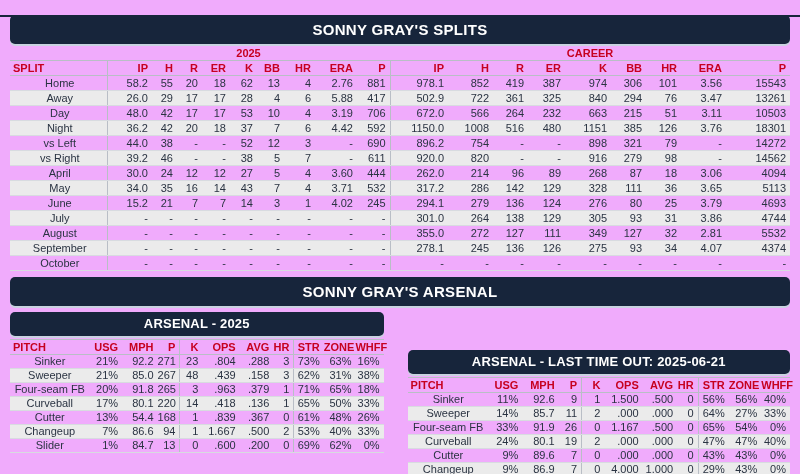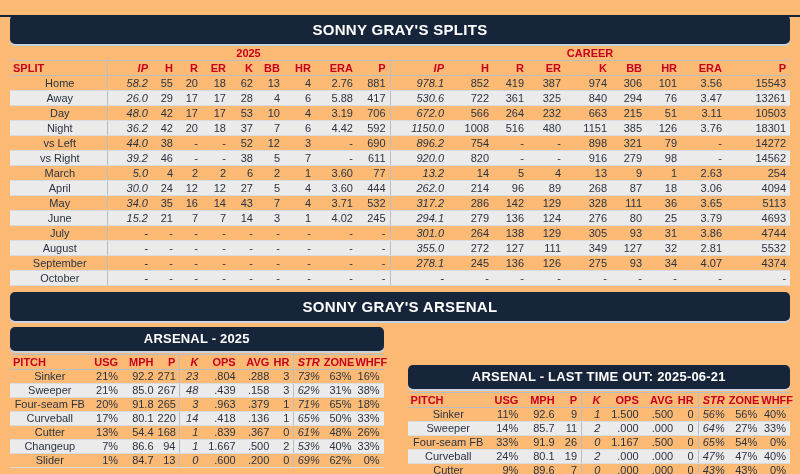--- a/index.html
+++ b/index.html
@@ -5,21 +5,21 @@
   :root{
     --navy:#17253B;
     --red:#C6011F;
     --rowalt:#EBEBEB;
     --ink:#2A3342;
     --rule:#B9BEC6;
     --rowline:#D8DBE0;
   }
   html,body{margin:0;padding:0;background:#fff;}
   .page{
-    width:800px;height:474px;position:relative;overflow:hidden;background:#fdba74;
+    width:800px;height:474px;position:relative;overflow:hidden;background:#f0abfc;
     font-family:"Liberation Sans", sans-serif;color:var(--ink);
   }
   .toprule{position:absolute;top:15px;left:0;width:800px;height:2px;background:var(--navy);}
   .bar{
     position:relative;background:var(--navy);color:#fff;font-weight:bold;
     text-align:center;border-radius:5px;box-shadow:0 2px 0 #C9D2E0;
   }
   .main-bar{margin:0 10px;height:29px;line-height:29px;font-size:15px;letter-spacing:.3px;}
   .splits-bar{margin-top:15px;}
   .arsenal-bar{margin-top:6px;}
@@ -30,21 +30,21 @@
     height:14px;line-height:14px;padding:0 4px 0 0;font-size:11px;font-weight:bold;color:var(--red);
     text-align:right;border-top:1px solid var(--rule);border-bottom:1px solid var(--rule);white-space:nowrap;
   }
   .head-row th.lbl{text-align:left;padding:0 0 0 3px;}
   tbody td{
     height:14px;line-height:14px;padding:0 4px 0 0;text-align:right;white-space:nowrap;
     border-bottom:1px solid var(--rowline);overflow:hidden;
   }
   tbody td.lbl{text-align:center;padding:0 0 0 3px;}
   tbody tr:nth-child(even){background:var(--rowalt);}
-  .div-l{border-left:1px solid var(--rule);font-style:italic;}
+  .div-l{border-left:1px solid var(--rule);}
   .panels{display:flex;margin:6px 10px 0;gap:24px;}
   .panel{display:block;}
   .panel-0{width:378px;}
   .panel-1{width:387px;margin-top:38px;}
   .panel-bar{height:24px;line-height:24px;font-size:13px;letter-spacing:.2px;}
   .panel table{margin-top:3px;width:100%;}
   .panel tbody td{height:13px;line-height:13px;}
 </style>
 </head>
 <body>
@@ -133,21 +133,21 @@
           <td class="lbl">Away</td>
           <td class="num div-l">26.0</td>
           <td class="num">29</td>
           <td class="num">17</td>
           <td class="num">17</td>
           <td class="num">28</td>
           <td class="num">4</td>
           <td class="num">6</td>
           <td class="num">5.88</td>
           <td class="num">417</td>
-          <td class="num div-l">530.6</td>
+          <td class="num div-l">502.9</td>
           <td class="num">722</td>
           <td class="num">361</td>
           <td class="num">325</td>
           <td class="num">840</td>
           <td class="num">294</td>
           <td class="num">76</td>
           <td class="num">3.47</td>
           <td class="num">13261</td>
         </tr>
         <tr>
@@ -226,41 +226,20 @@
           <td class="num">611</td>
           <td class="num div-l">920.0</td>
           <td class="num">820</td>
           <td class="num">-</td>
           <td class="num">-</td>
           <td class="num">916</td>
           <td class="num">279</td>
           <td class="num">98</td>
           <td class="num">-</td>
           <td class="num">14562</td>
-        </tr>
-        <tr>
-          <td class="lbl">March</td>
-          <td class="num div-l">5.0</td>
-          <td class="num">4</td>
-          <td class="num">2</td>
-          <td class="num">2</td>
-          <td class="num">6</td>
-          <td class="num">2</td>
-          <td class="num">1</td>
-          <td class="num">3.60</td>
-          <td class="num">77</td>
-          <td class="num div-l">13.2</td>
-          <td class="num">14</td>
-          <td class="num">5</td>
-          <td class="num">4</td>
-          <td class="num">13</td>
-          <td class="num">9</td>
-          <td class="num">1</td>
-          <td class="num">2.63</td>
-          <td class="num">254</td>
         </tr>
         <tr>
           <td class="lbl">April</td>
           <td class="num div-l">30.0</td>
           <td class="num">24</td>
           <td class="num">12</td>
           <td class="num">12</td>
           <td class="num">27</td>
           <td class="num">5</td>
           <td class="num">4</td>

